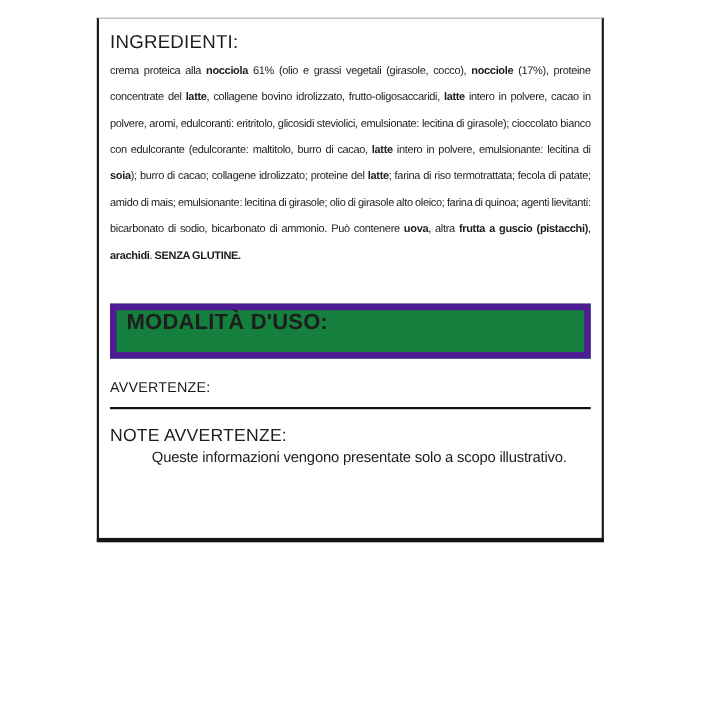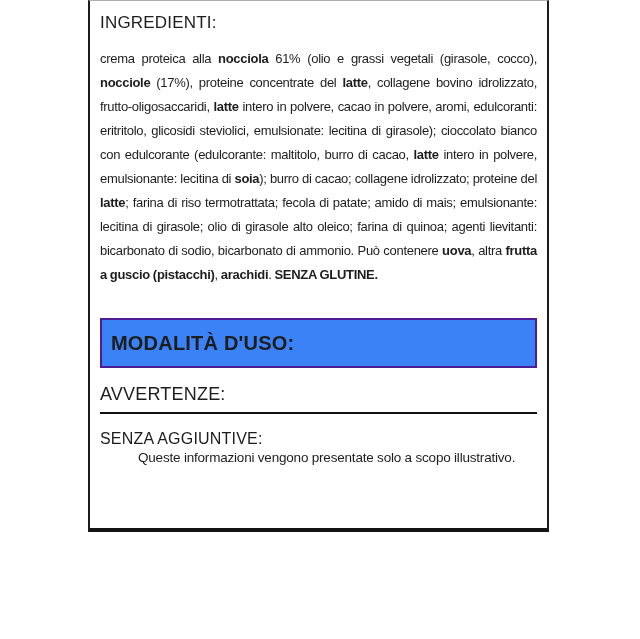--- a/index.html
+++ b/index.html
@@ -5,62 +5,62 @@
   * { margin: 0; padding: 0; box-sizing: border-box; }
   html, body {
     width: 640px; height: 639px;
     background: #ffffff;
     font-family: "Liberation Sans", "DejaVu Sans", sans-serif;
     color: #1d1d1d;
     overflow: hidden;
   }
   .label-box {
     position: absolute;
-    left: 88px; top: 0;
-    width: 461px; height: 532px;
+    left: 88px; top: 16px;
+    width: 461px; height: 477px;
     border-left: 2px solid #1c1c1c;
     border-right: 2px solid #1c1c1c;
     border-top: 1px solid #adadad;
     border-bottom: 4px solid #141414;
     padding: 9px 10px 0 10px;
     background: #ffffff;
   }
   .ingredients-heading {
     font-size: 17px;
     font-weight: 400;
     line-height: 26px;
     letter-spacing: 0.2px;
   }
   .ingredients-text {
-    margin-top: 11px;
-    font-size: 13px;
+    margin-top: 1px;
+    font-size: 10px;
     line-height: 24px;
     letter-spacing: -0.3px;
     word-spacing: -0.4px;
     text-align: justify;
   }
   .ingredients-text b { font-weight: 700; }
   .usage-box {
     margin-top: 31px;
     width: 100%;
     height: 50px;
-    background: #3b82f6;
-    border: 2px solid #4c1d95;
+    background: #15803d;
+    border: 6px solid #4c1d95;
     display: flex;
-    align-items: center;
+    align-items: flex-start;
     padding-left: 9px;
   }
   .usage-heading {
     font-size: 20px;
     font-weight: 700;
     letter-spacing: 0.2px;
   }
   .warnings-heading {
     margin-top: 15px;
-    font-size: 18px;
+    font-size: 13px;
     font-weight: 400;
     line-height: 22px;
     letter-spacing: 0.2px;
   }
   .warnings-underline {
     margin-top: 7px;
     width: 100%;
     border-top: 2px solid #111111;
   }
   .notes-section { margin-top: 15px; }
@@ -89,17 +89,17 @@
   </div>
 
   <div class="usage-box">
     <div class="usage-heading">MODALITÀ D'USO:</div>
   </div>
 
   <div class="warnings-heading">AVVERTENZE:</div>
   <div class="warnings-underline"></div>
 
   <div class="notes-section">
-    <div class="notes-heading">SENZA AGGIUNTIVE:</div>
+    <div class="notes-heading">NOTE AVVERTENZE:</div>
     <div class="note-line">Queste informazioni vengono presentate solo a scopo illustrativo.</div>
   </div>
 
 </div>
 
 </body></html>

